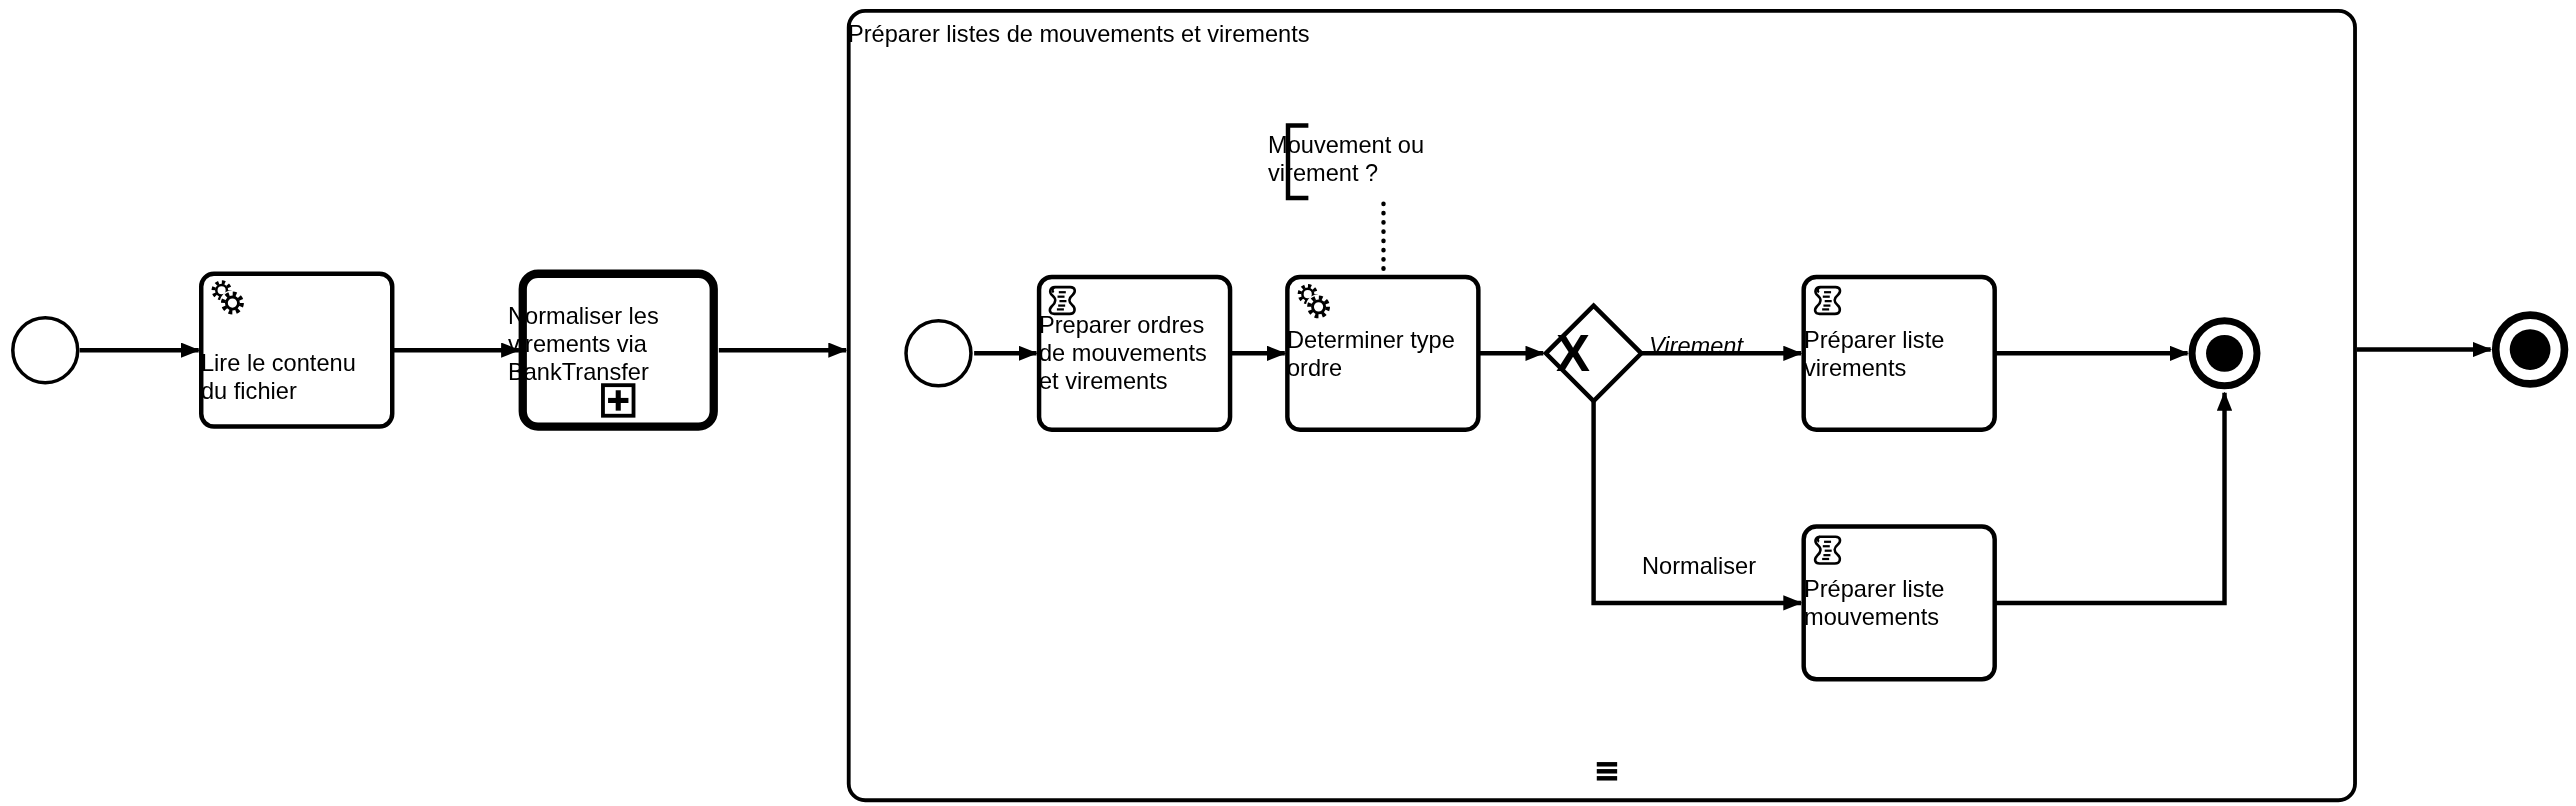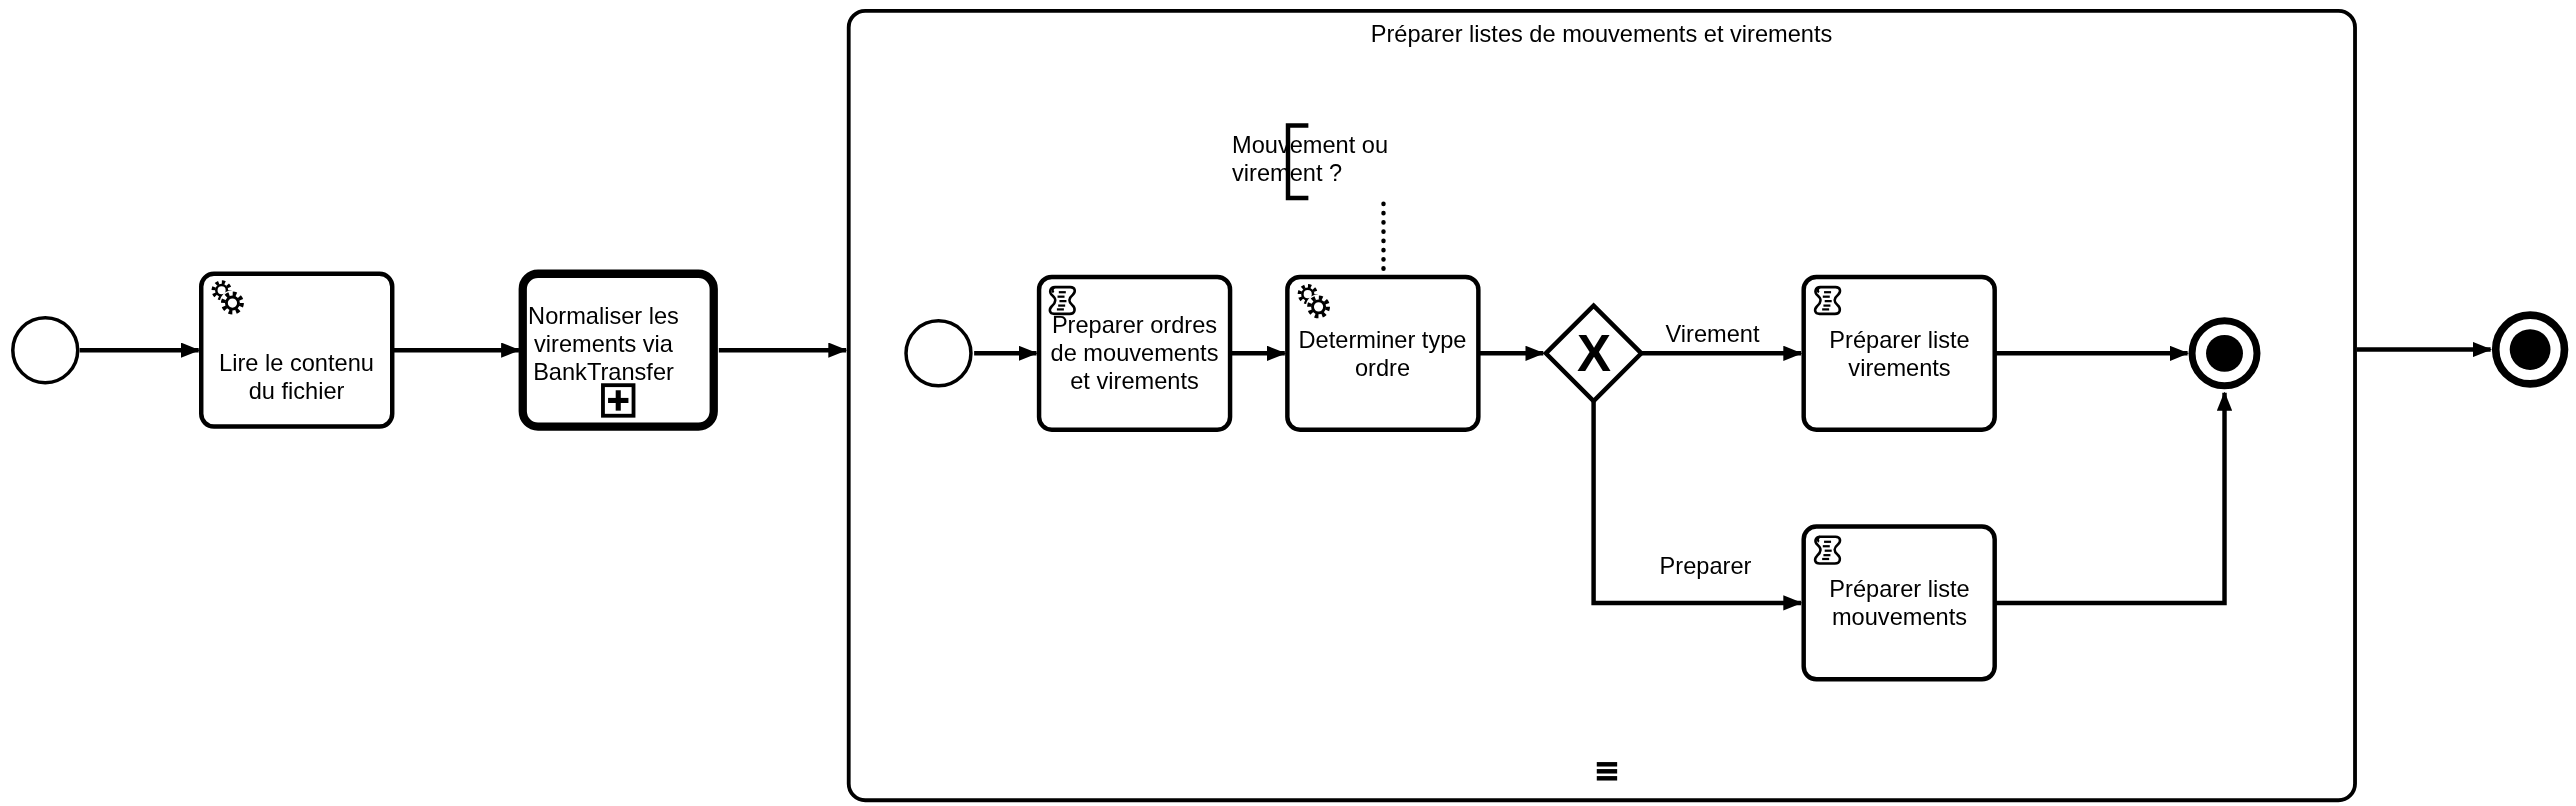--- a/index.html
+++ b/index.html
@@ -11,21 +11,20 @@
     position:relative;
   }
   #canvas{position:absolute;left:0;top:0;width:2576px;height:806px;}
   #shapes{position:absolute;left:0;top:0;z-index:1;}
   .lbl{
     position:absolute;
     z-index:2;
     color:#000;
     font-size:23.6px;
     line-height:28px;
-    text-align:center;
     white-space:pre-line;
   }
   .lbl-left{text-align:left;}
   .lbl-title{font-size:23.6px;}
   .lbl-x{
     font-size:51px;
     font-weight:700;
     line-height:54px;
   }
 </style>
@@ -140,28 +139,28 @@
 virements via
 BankTransfer</div>
 
   <div class="lbl" style="left:1287px; top:326px; width:191px;">Determiner type
 ordre</div>
 
   <div class="lbl" style="left:1039px; top:311px; width:191px;">Preparer ordres
 de mouvements
 et virements</div>
 
-  <div class="lbl lbl-left" style="left:1232px; top:131px; width:178px;">Mouvement ou
+  <div class="lbl lbl-left" style="left:1268px; top:131px; width:178px;">Mouvement ou
 virement ?</div>
 
   <div class="lbl lbl-x" style="left:1556px; top:327px; width:76px;">X</div>
 
-  <div class="lbl" style="left:1649px; top:320px; width:127px;">Virement</div>
+  <div class="lbl" style="left:1649px; top:332px; width:127px;font-style:italic;">Virement</div>
 
-  <div class="lbl" style="left:1642px; top:552px; width:127px;">Preparer</div>
+  <div class="lbl" style="left:1642px; top:552px; width:127px;">Normaliser</div>
 
   <div class="lbl" style="left:1804px; top:326px; width:191px;">Préparer liste
 virements</div>
 
   <div class="lbl" style="left:1804px; top:575px; width:191px;">Préparer liste
 mouvements</div>
 
 </div>
 
 

